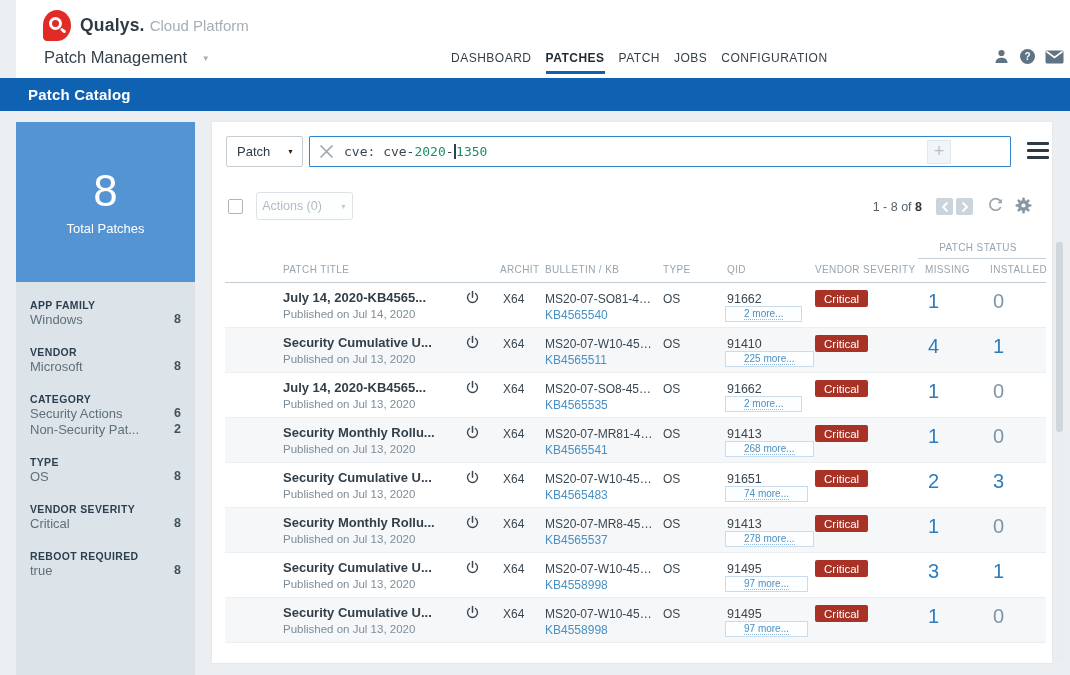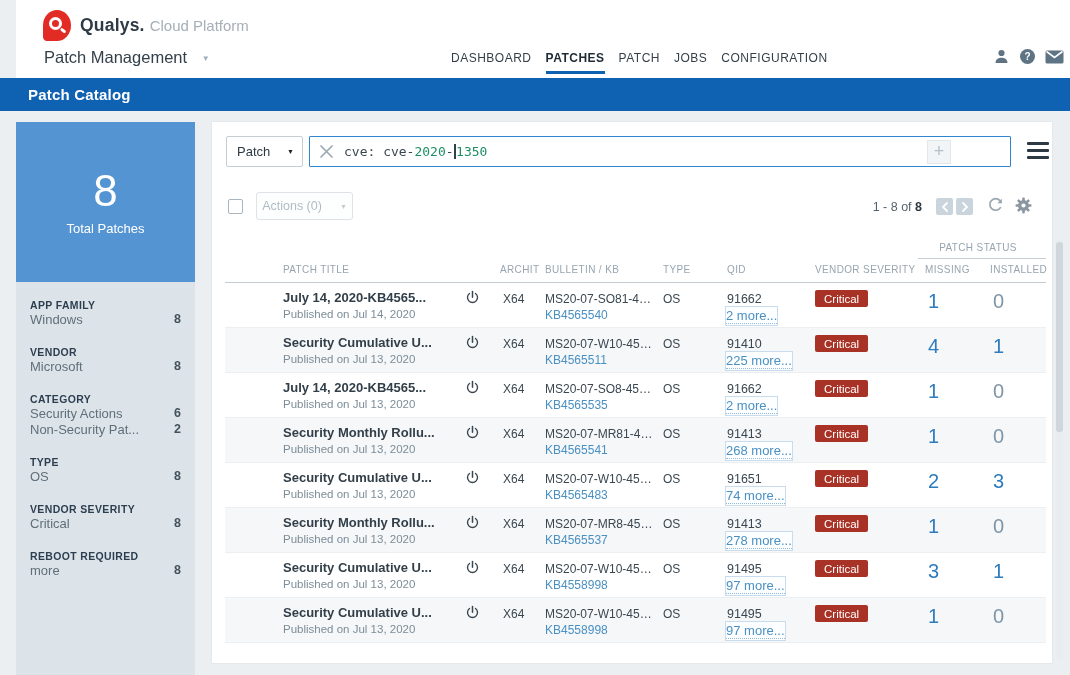--- a/index.html
+++ b/index.html
@@ -75,21 +75,21 @@
   .trow.alt { background:#f5f7f9; }
   .c { position:absolute; font-size:12px; color:#3a4750; white-space:nowrap; }
   .c-title { left:58px; top:7px; width:175px; overflow:hidden; text-overflow:ellipsis; font-size:13px; font-weight:bold; color:#323f49; }
   .c-pub { left:58px; top:25px; font-size:11.5px; color:#7d8d98; font-weight:normal; }
   .c-power { left:240px; top:7px; }
   .c-arch { left:278px; top:9px; }
   .c-bul { left:320px; top:9px; width:110px; overflow:hidden; text-overflow:ellipsis; }
   .c-kb { left:320px; top:25px; color:#4a90c2; cursor:pointer; }
   .c-type { left:438px; top:9px; }
   .c-qid { left:502px; top:9px; font-size:12.5px; }
-  .c-more { left:500px; top:23px; font-size:13px; color:#4a90c2; border:1px solid #c9dcee; background:#fdfeff; padding:1px 0 2px; cursor:pointer; }
+  .c-more { left:500px; top:23px; font-size:10px; color:#4a90c2; border:1px solid #c9dcee; background:#fdfeff; padding:1px 18px 2px; cursor:pointer; }
   .c-more span { border-bottom:1px dotted #8fb8d9; }
   .c-sev { left:590px; top:7px; background:#a93226; color:#fff; font-size:11.5px; padding:2.5px 9px; border-radius:2px; }
   .c-miss { left:703px; top:7px; font-size:20px; font-weight:300; color:#2e7cbe; }
   .c-inst { left:768px; top:7px; font-size:20px; font-weight:300; color:#2e7cbe; }
   .zero { color:#7e95a8; }
 
   
   .sb-track { position:absolute; left:1056px; top:240px; width:7px; height:420px; background:#e9edf0; border-radius:3px; }
   .sb-thumb { position:absolute; left:0; top:2px; width:7px; height:190px; background:#cfd7dd; border-radius:3px; cursor:pointer; }
 </style>
@@ -184,21 +184,21 @@
       <div class="side-section">
       <div class="side-title">VENDOR SEVERITY</div>
     <div class="side-item">
       <span>Critical</span>
       <span class="side-count">8</span>
     </div>
       </div>
       <div class="side-section">
       <div class="side-title">REBOOT REQUIRED</div>
     <div class="side-item">
-      <span>more</span>
+      <span>true</span>
       <span class="side-count">8</span>
     </div>
       </div>
     </div>
 
 </div>
 
 <div class="card">
 
   <div class="scope-select">

